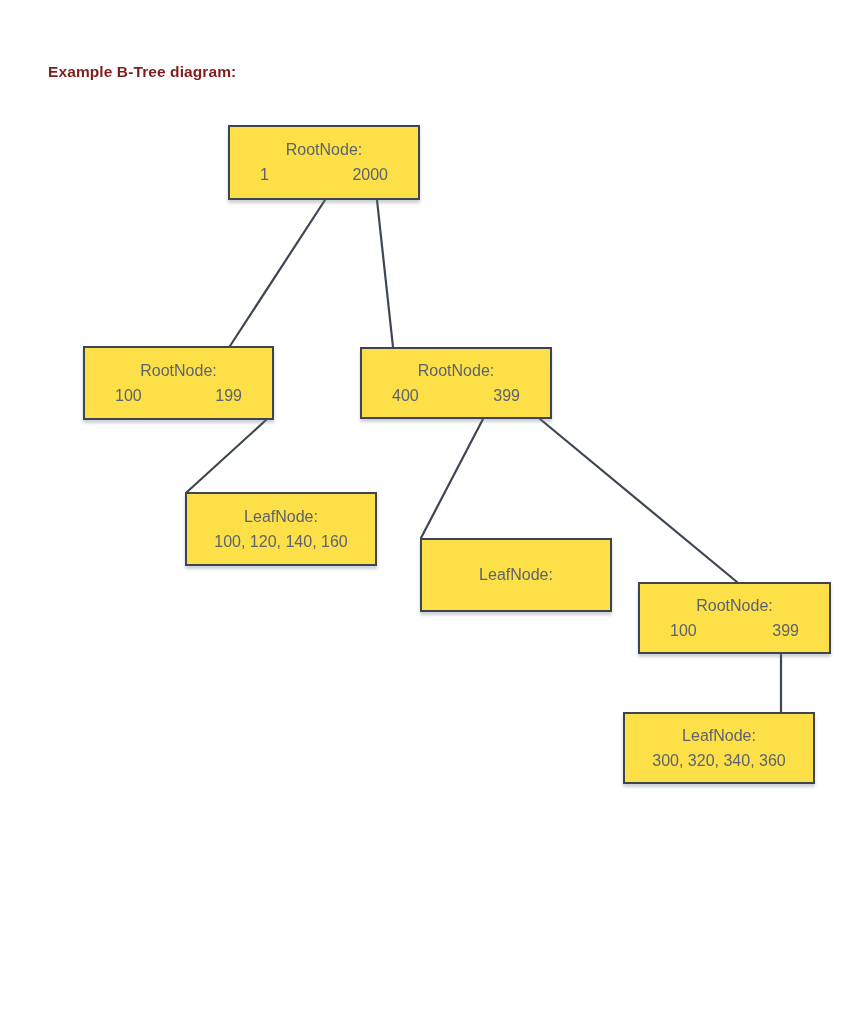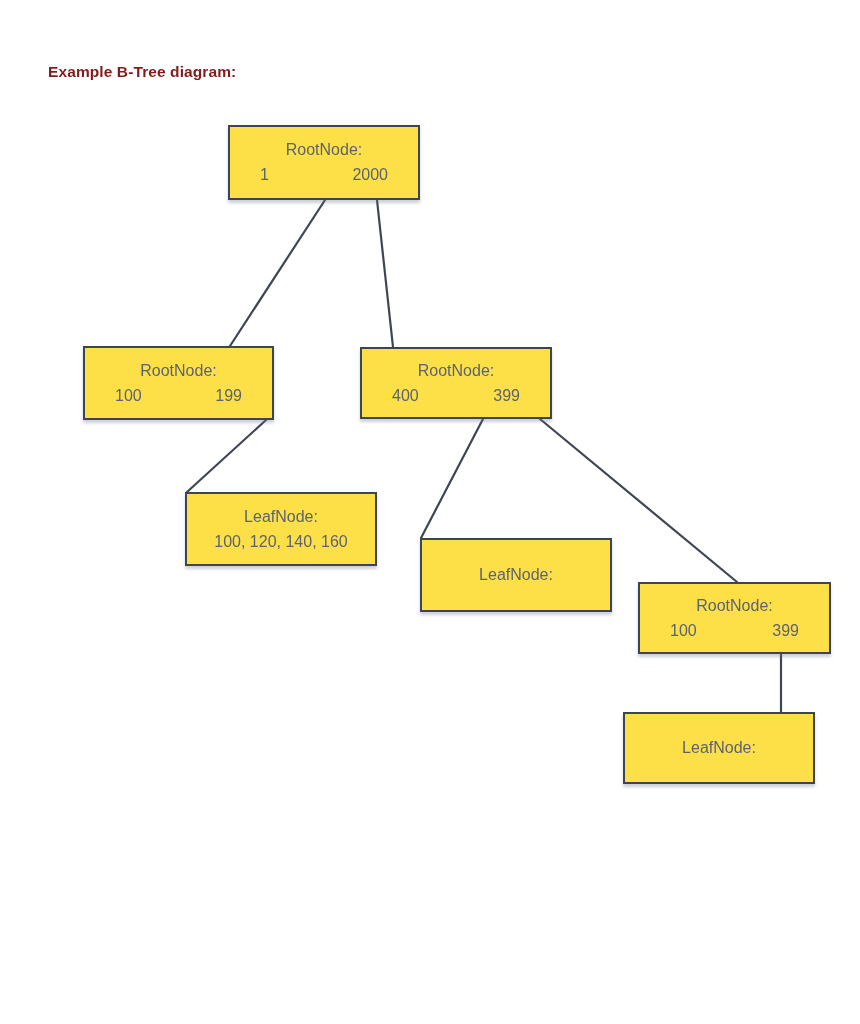--- a/index.html
+++ b/index.html
@@ -126,15 +126,16 @@
   <div class="node" id="node-internal-300">
     <div class="node-label">RootNode:</div>
     <div class="node-keys">
       <span>100</span>
       <span>399</span>
     </div>
   </div>
 
   <div class="node" id="node-leaf-300">
     <div class="node-label">LeafNode:</div>
+    <div class="node-values">300, 320, 340, 360</div>
   </div>
 
 </div>
 
 </body></html>

